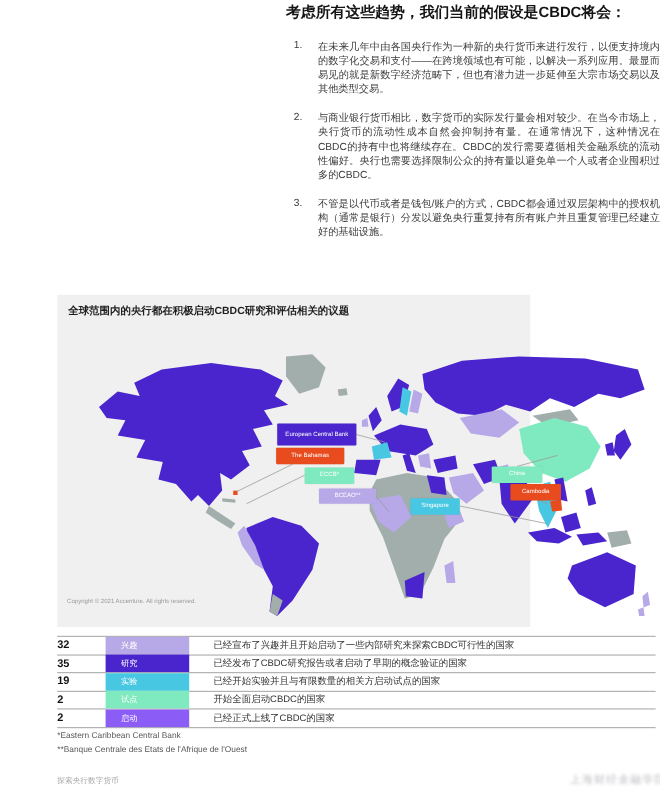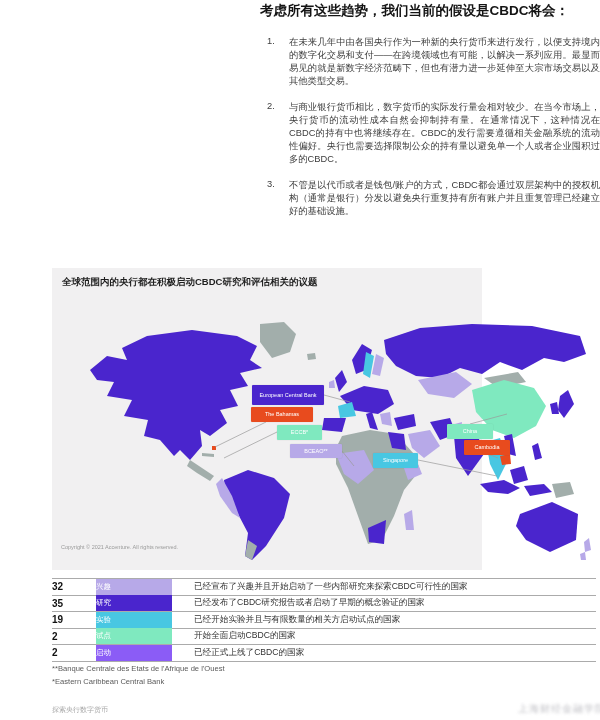--- a/index.html
+++ b/index.html
@@ -23,21 +23,21 @@
   .callout{position:absolute;color:#fff;font-size:5.5px;line-height:1.25;text-align:center;
            display:flex;align-items:center;justify-content:center;border-radius:1px;
            box-shadow:0 0 0 0.5px rgba(0,0,0,0.05);}
   .map-copyright{position:absolute;left:9px;bottom:20px;font-size:5.5px;color:#9a9a9a;}
 
   
   .legend{position:absolute;left:28px;top:578px;width:544px;border-bottom:1px solid #ababab;}
   .legend-row{display:flex;align-items:center;height:15.5px;border-top:1px solid #ababab;}
   .legend-count{flex:0 0 44px;font-size:10px;font-weight:bold;color:#111;}
   .legend-chip{flex:0 0 76px;height:16px;display:flex;align-items:center;
-               padding-left:0;box-sizing:border-box;font-size:7.5px;color:#fff;}
+               padding-left:14px;box-sizing:border-box;font-size:7.5px;color:#fff;}
   .legend-desc{margin-left:22px;font-size:8.6px;color:#333;text-align:right;}
 
   
   .footnotes{position:absolute;left:28px;top:662px;font-size:7.6px;color:#5a5a5a;line-height:13px;}
   .footer-left{position:absolute;left:28px;top:705px;font-size:7px;color:#a9a9a9;}
   .footer-right{position:absolute;right:18px;top:702px;font-size:10px;color:#9c9ca4;
                 filter:blur(1.6px);opacity:0.65;letter-spacing:1px;}
 </style>
 </head>
 <body>
@@ -176,19 +176,19 @@
       <span class="legend-desc">开始全面启动CBDC的国家</span>
     </div>
     <div class="legend-row">
       <span class="legend-count">2</span>
       <span class="legend-chip" style="background: #8b5cf6;">启动</span>
       <span class="legend-desc">已经正式上线了CBDC的国家</span>
     </div>
   </div>
 
   <div class="footnotes">
+    <div>*Eastern Caribbean Central Bank</div>
     <div>**Banque Centrale des Etats de l'Afrique de l'Ouest</div>
-    <div>*Eastern Caribbean Central Bank</div>
   </div>
   <div class="footer-left">探索央行数字货币</div>
   <div class="footer-right">上海财经金融学院</div>
 
 </div>
 
 </body></html>

